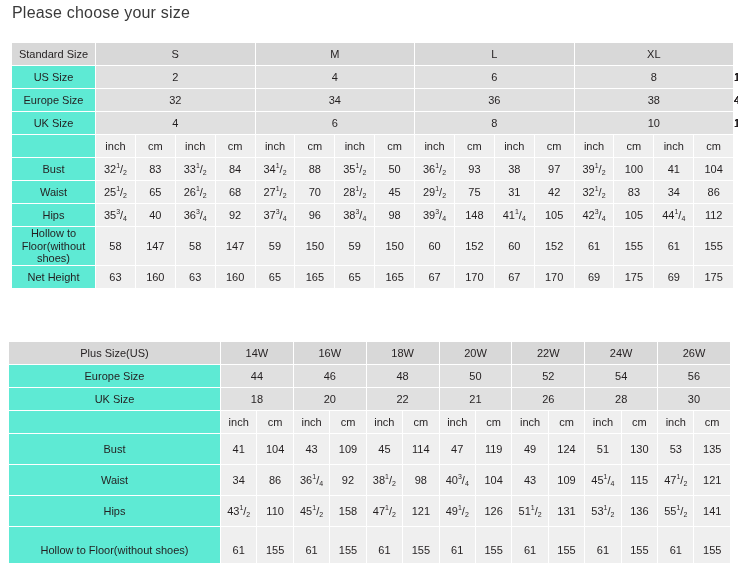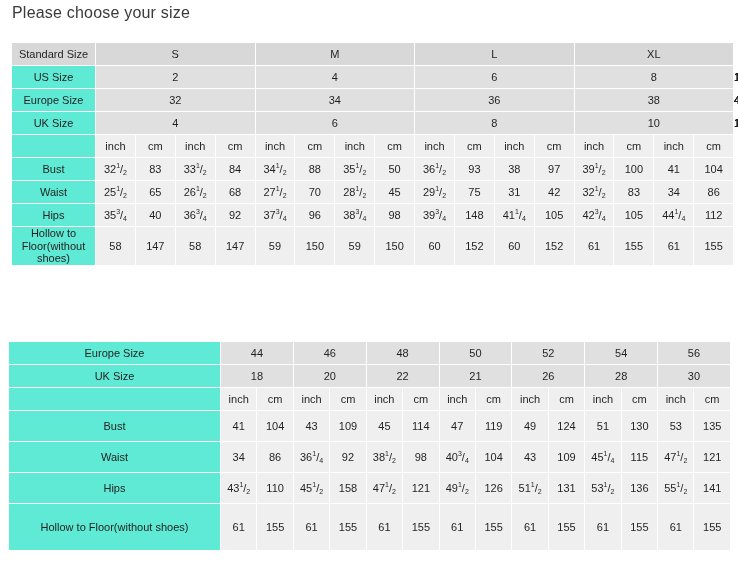--- a/index.html
+++ b/index.html
@@ -218,29 +218,58 @@
         <td class="shade-light">150</td>
         <td class="shade-light">60</td>
         <td class="shade-light">152</td>
         <td class="shade-light">60</td>
         <td class="shade-light">152</td>
         <td class="shade-light">61</td>
         <td class="shade-light">155</td>
         <td class="shade-light">61</td>
         <td class="shade-light">155</td>
       </tr>
+      <tr>
+        <td class="rowlabel">Net Height</td>
+        <td class="shade-light">63</td>
+        <td class="shade-light">160</td>
+        <td class="shade-light">63</td>
+        <td class="shade-light">160</td>
+        <td class="shade-light">65</td>
+        <td class="shade-light">165</td>
+        <td class="shade-light">65</td>
+        <td class="shade-light">165</td>
+        <td class="shade-light">67</td>
+        <td class="shade-light">170</td>
+        <td class="shade-light">67</td>
+        <td class="shade-light">170</td>
+        <td class="shade-light">69</td>
+        <td class="shade-light">175</td>
+        <td class="shade-light">69</td>
+        <td class="shade-light">175</td>
+      </tr>
     </tbody>
 </table>
 
 <table id="table2">
   <colgroup>
     <col style="width:212px">
     <col span="14" style="width:36.43px">
   </colgroup>
   <tbody>
+      <tr>
+        <td class="shade-dark">Plus Size(US)</td>
+        <td colspan="2" class="shade-dark">14W</td>
+        <td colspan="2" class="shade-dark">16W</td>
+        <td colspan="2" class="shade-dark">18W</td>
+        <td colspan="2" class="shade-dark">20W</td>
+        <td colspan="2" class="shade-dark">22W</td>
+        <td colspan="2" class="shade-dark">24W</td>
+        <td colspan="2" class="shade-dark">26W</td>
+      </tr>
       <tr>
         <td class="rowlabel">Europe Size</td>
         <td colspan="2" class="shade-mid">44</td>
         <td colspan="2" class="shade-mid">46</td>
         <td colspan="2" class="shade-mid">48</td>
         <td colspan="2" class="shade-mid">50</td>
         <td colspan="2" class="shade-mid">52</td>
         <td colspan="2" class="shade-mid">54</td>
         <td colspan="2" class="shade-mid">56</td>
       </tr>

